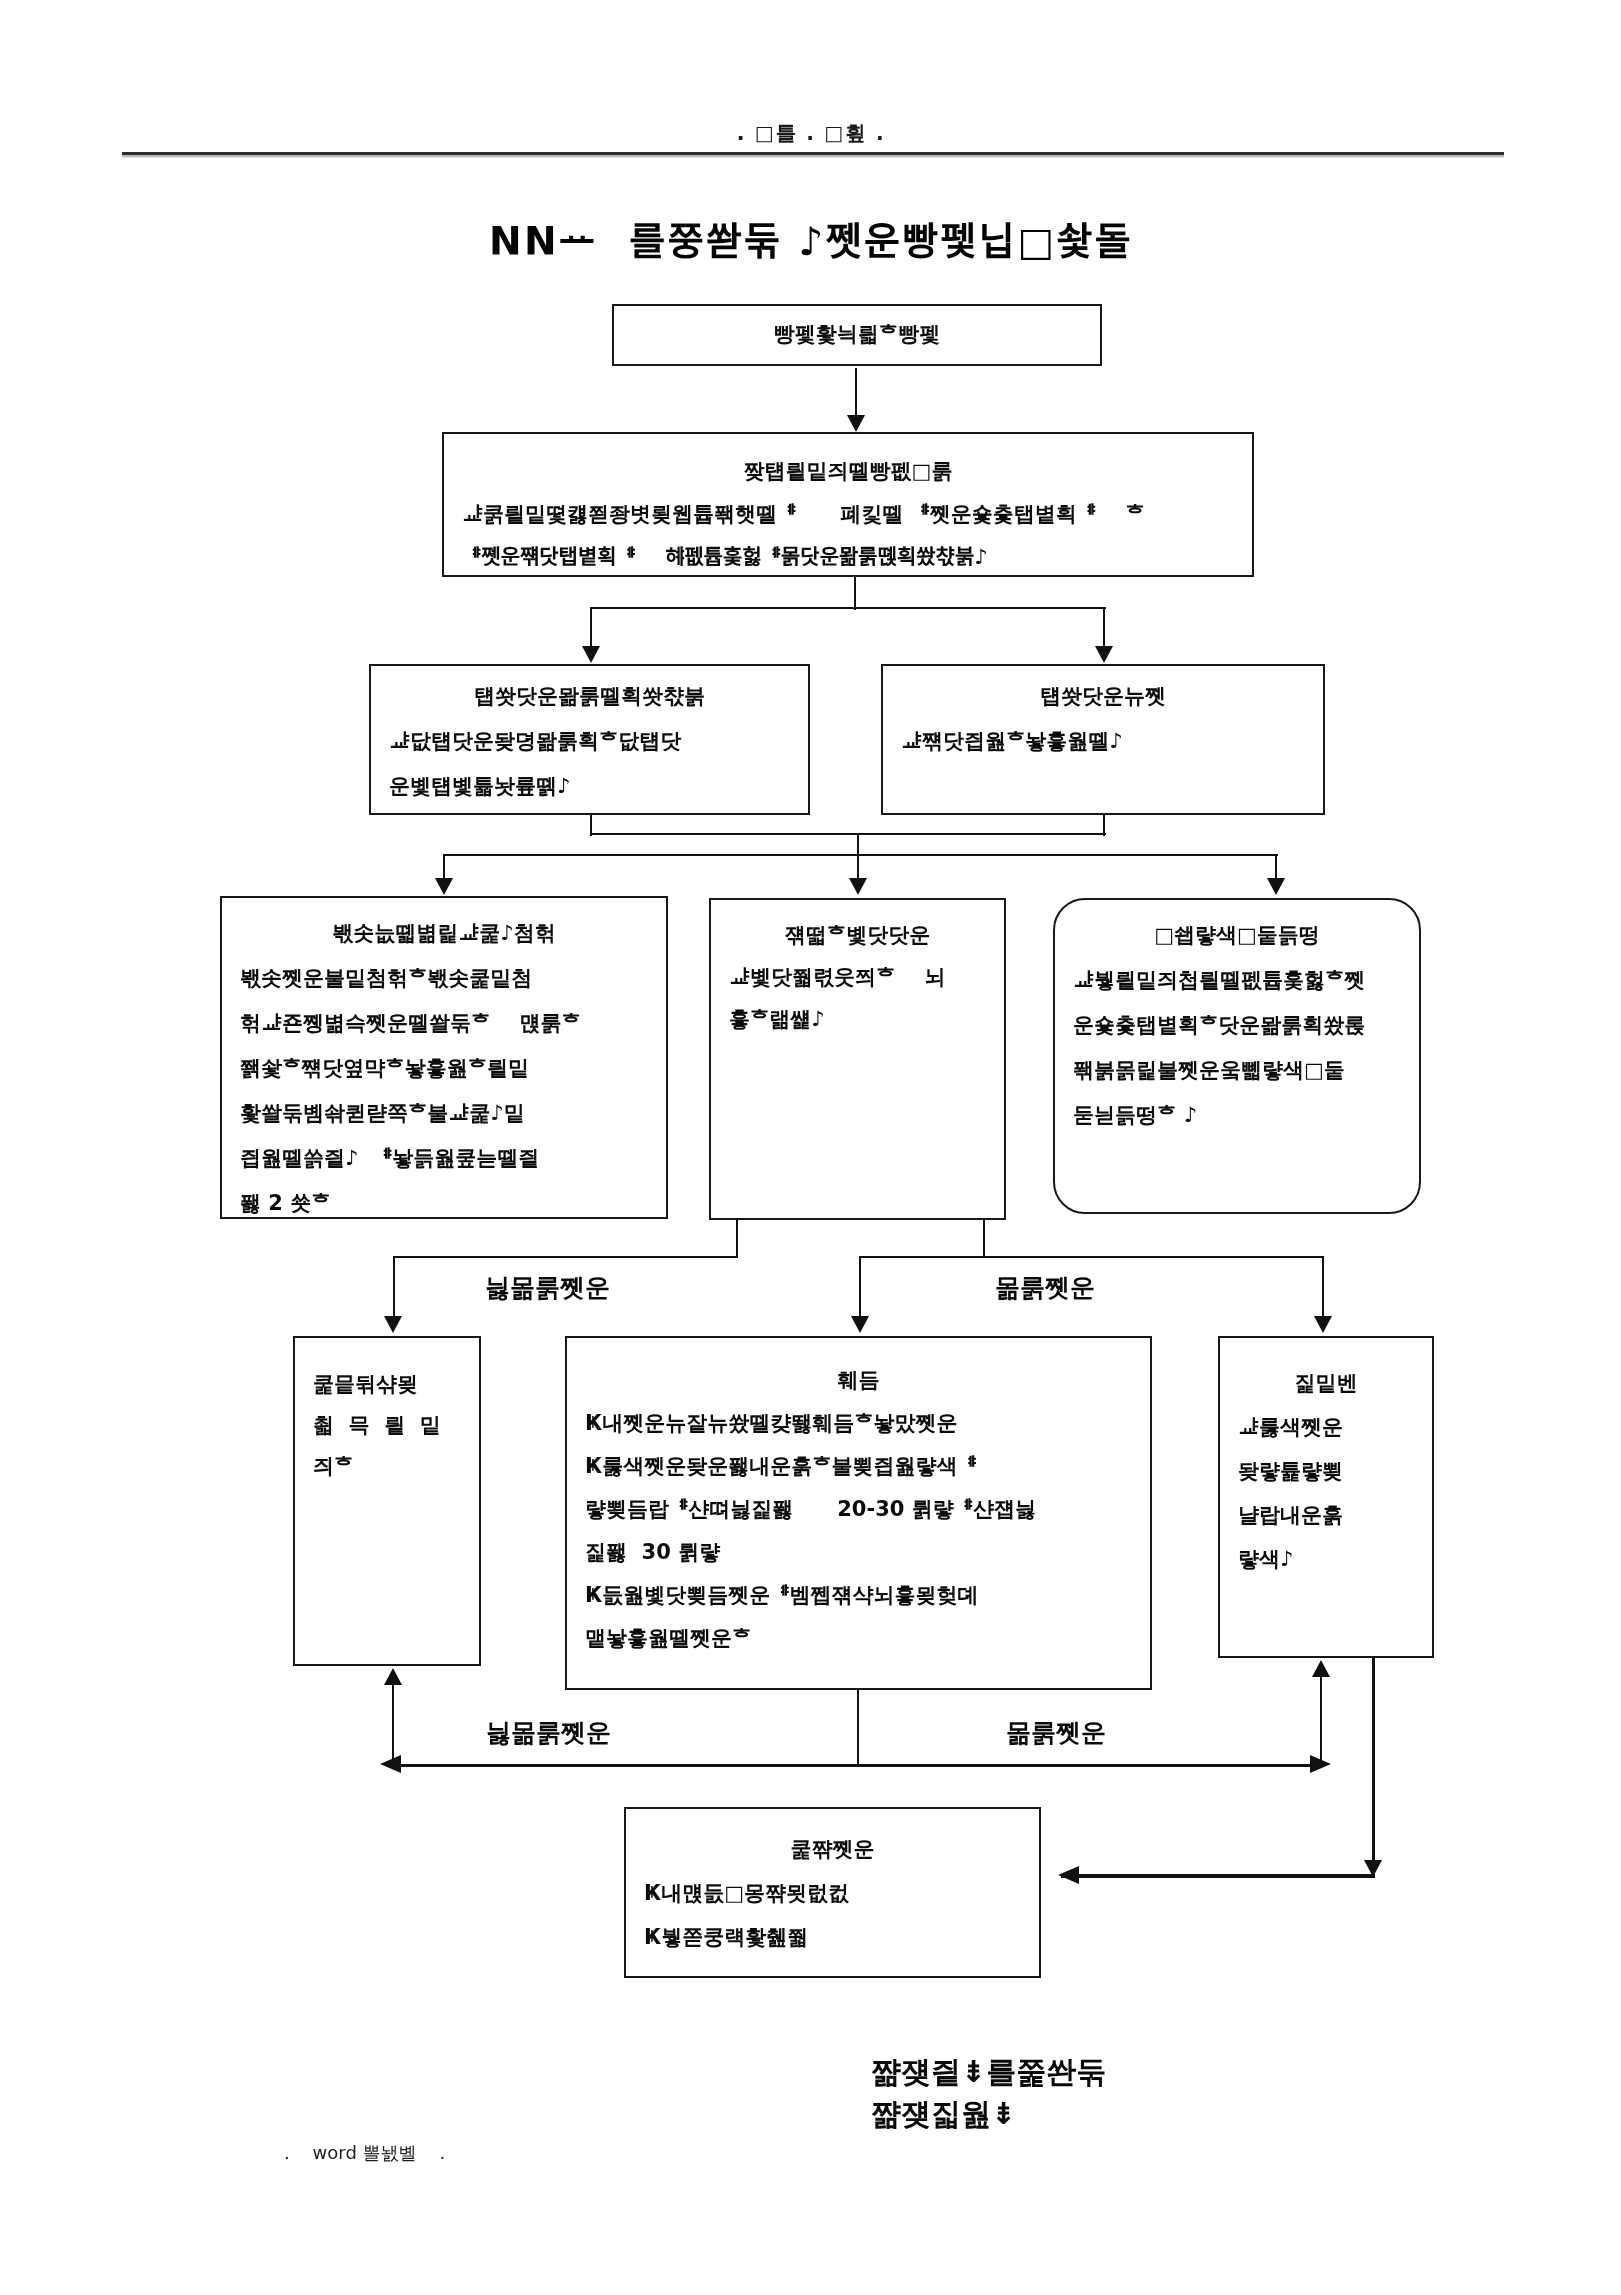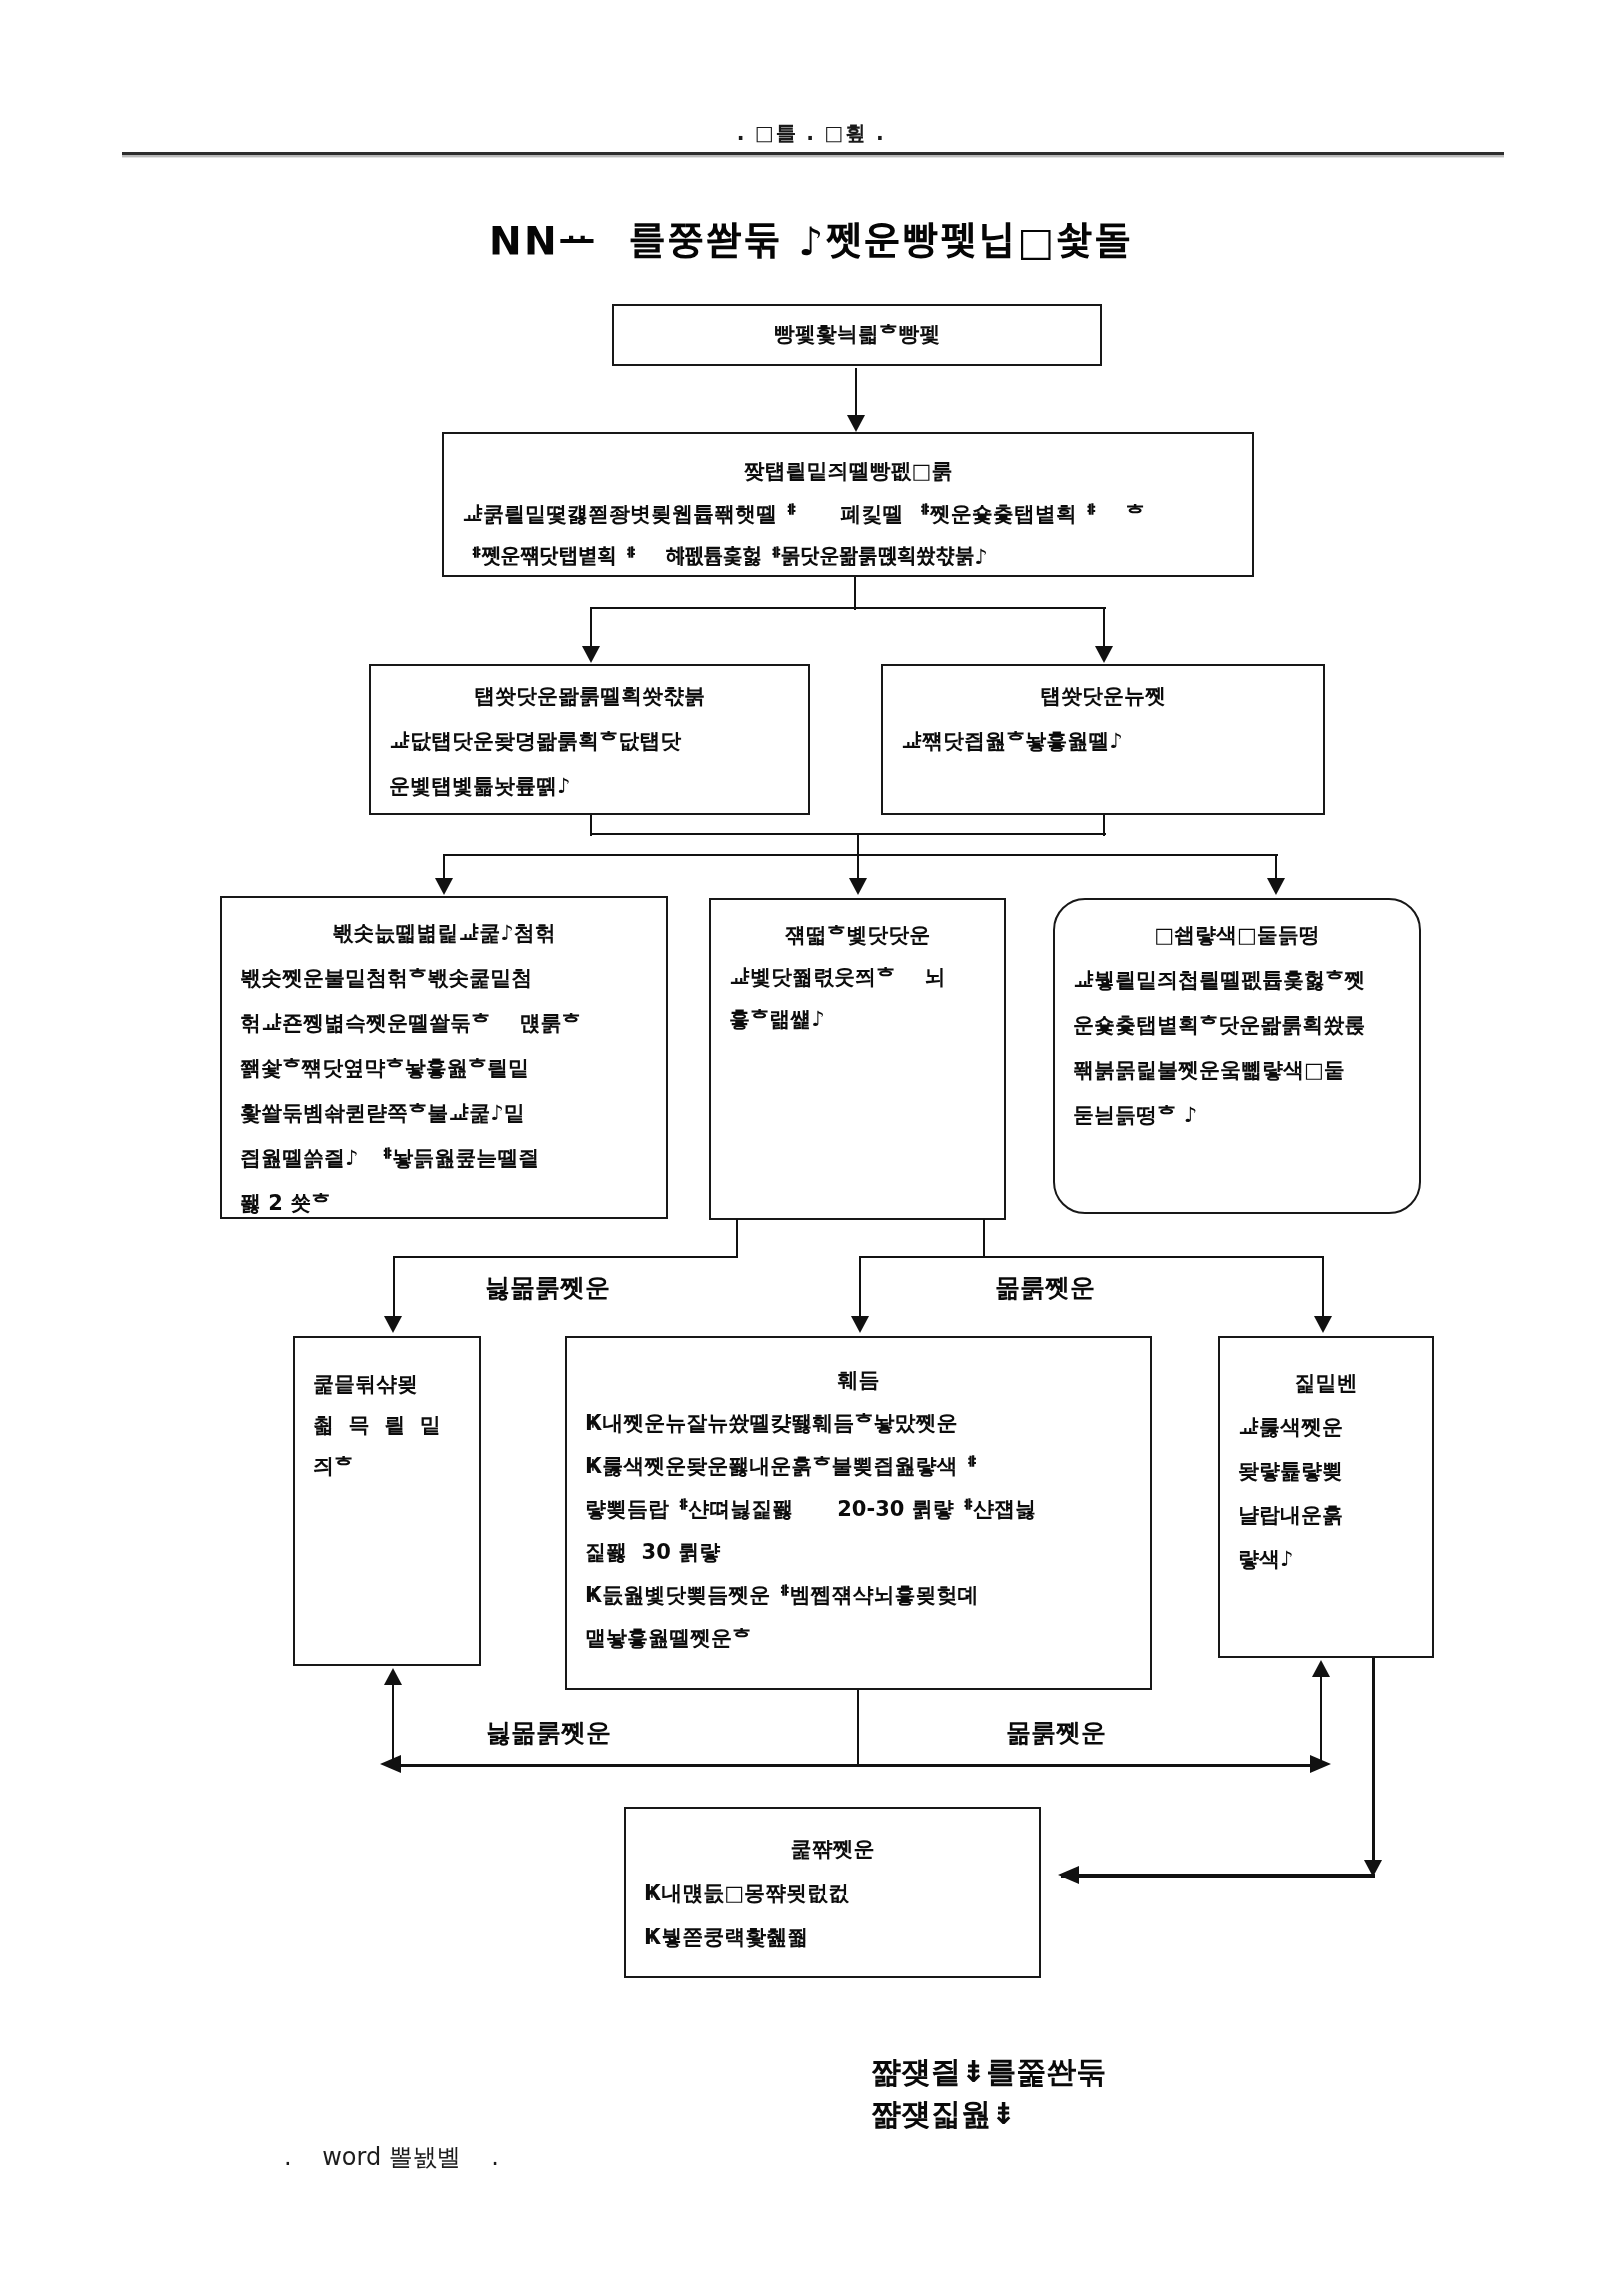--- a/index.html
+++ b/index.html
@@ -42,21 +42,21 @@
   .arr{position:absolute;width:0;height:0;}
   .arr.d{border-left:9.8px solid transparent;border-right:9.8px solid transparent;border-top:17px solid #111;}
   .arr.u{border-left:9.8px solid transparent;border-right:9.8px solid transparent;border-bottom:17px solid #111;}
   .arr.l{border-top:9.8px solid transparent;border-bottom:9.8px solid transparent;border-right:21px solid #111;}
   .arr.r{border-top:9.8px solid transparent;border-bottom:9.8px solid transparent;border-left:21px solid #111;}
   .closing{
     position:absolute;left:871px;font-size:30px;font-weight:bold;
     white-space:pre;color:#0a0a0a;
   }
   .ftr{
-    position:absolute;left:284px;top:2141px;font-size:24px;color:#1c1c1c;
+    position:absolute;left:284px;top:2141px;font-size:18px;color:#1c1c1c;
     white-space:pre;
   }
 </style>
 </head>
 <body>
 
 <div class="page">
 
   <div class="hdr">. □틀  . □힆  .</div>
   <div class="rule"></div>

